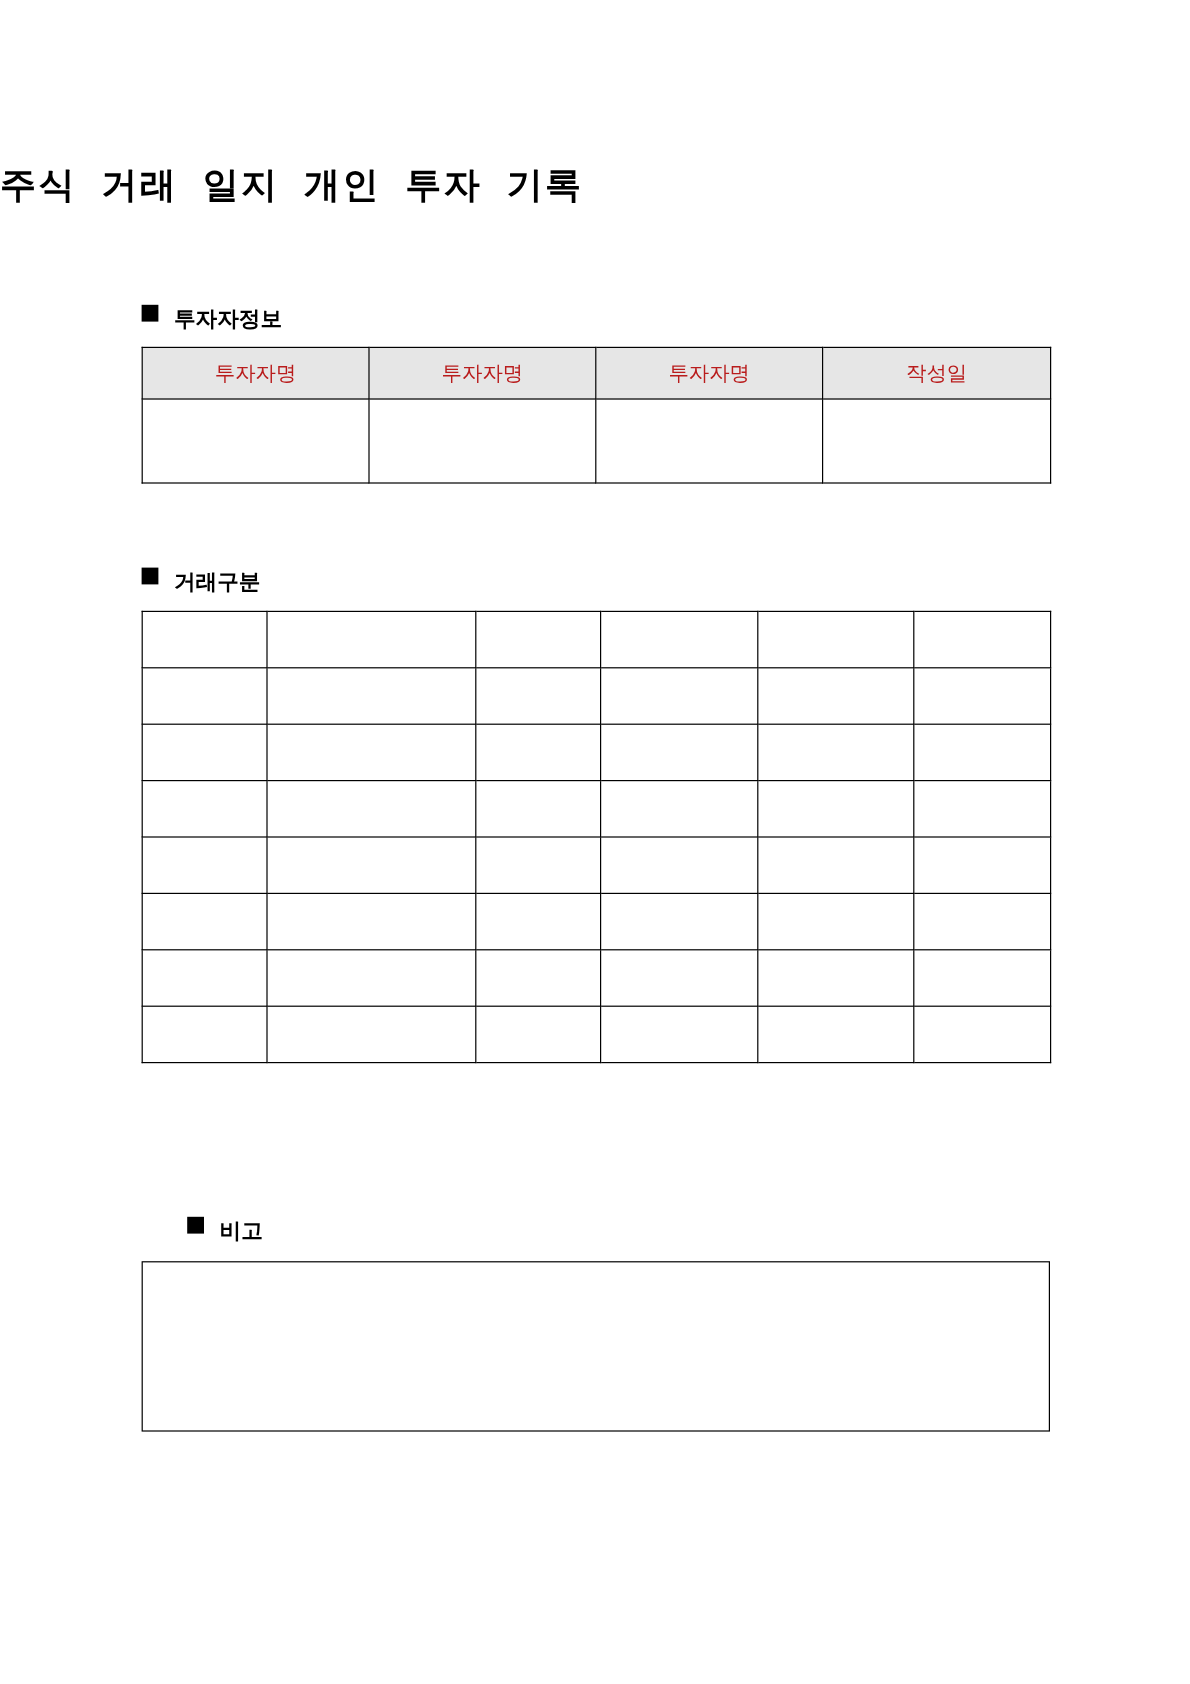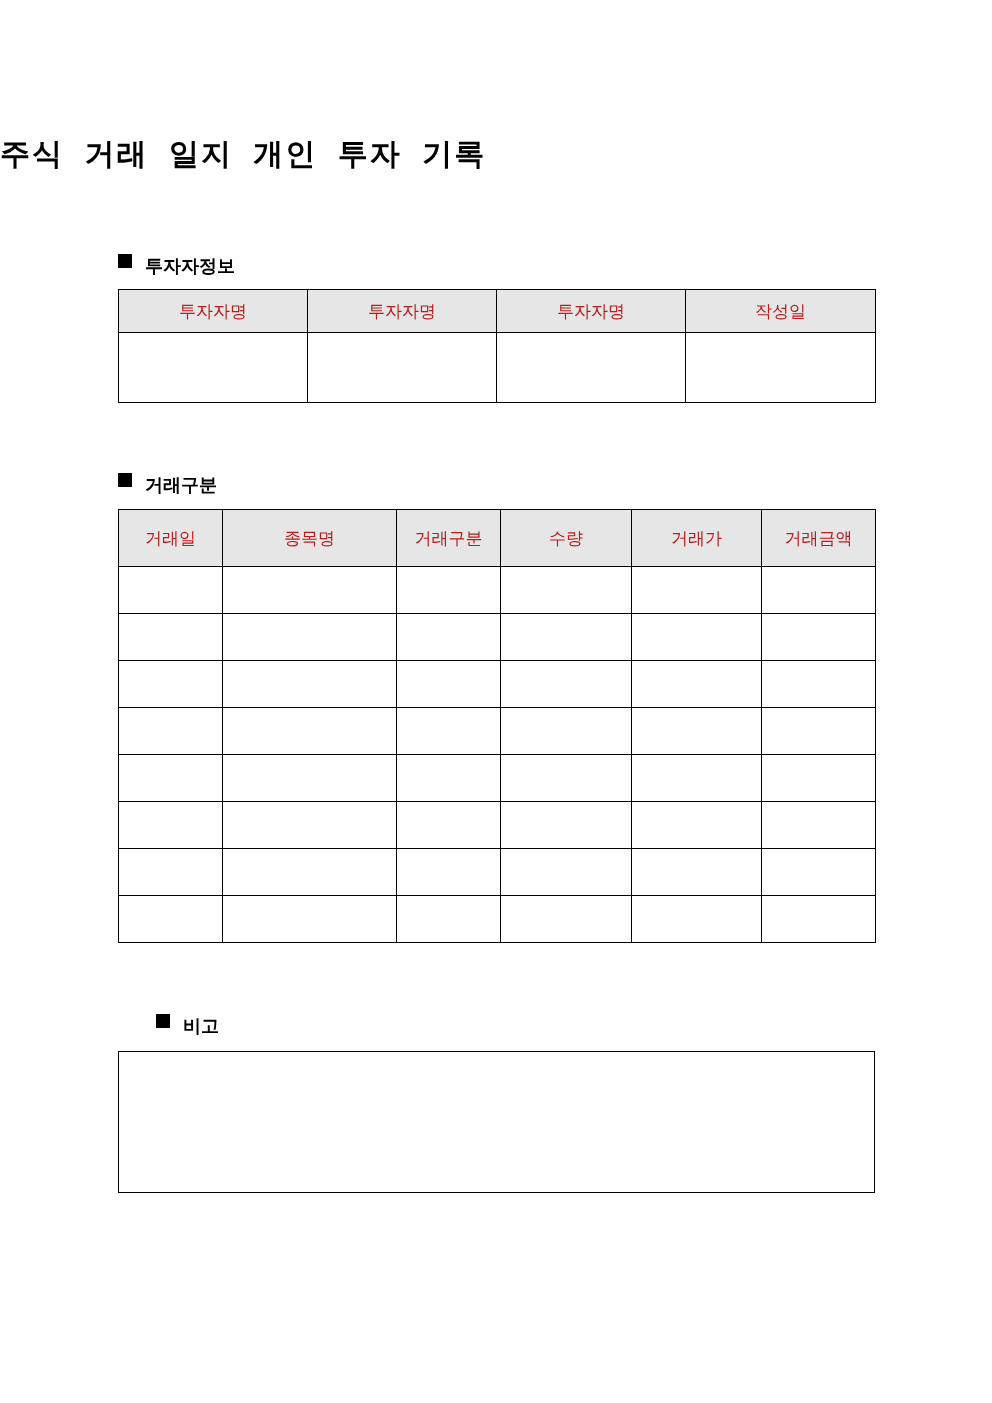--- a/index.html
+++ b/index.html
@@ -59,28 +59,20 @@
 <table id="trade-table">
   <colgroup>
     <col style="width:104px">
       <col style="width:174px">
       <col style="width:104px">
       <col style="width:131px">
       <col style="width:130px">
       <col style="width:114px">
   </colgroup>
   <tbody>
-      <tr>
-    <th>거래일</th>
-    <th>종목명</th>
-    <th>거래구분</th>
-    <th>수량</th>
-    <th>거래가</th>
-    <th>거래금액</th>
-  </tr>
   <tr>
     <td></td>
     <td></td>
     <td></td>
     <td></td>
     <td></td>
     <td></td>
   </tr>
   <tr>
     <td></td>

